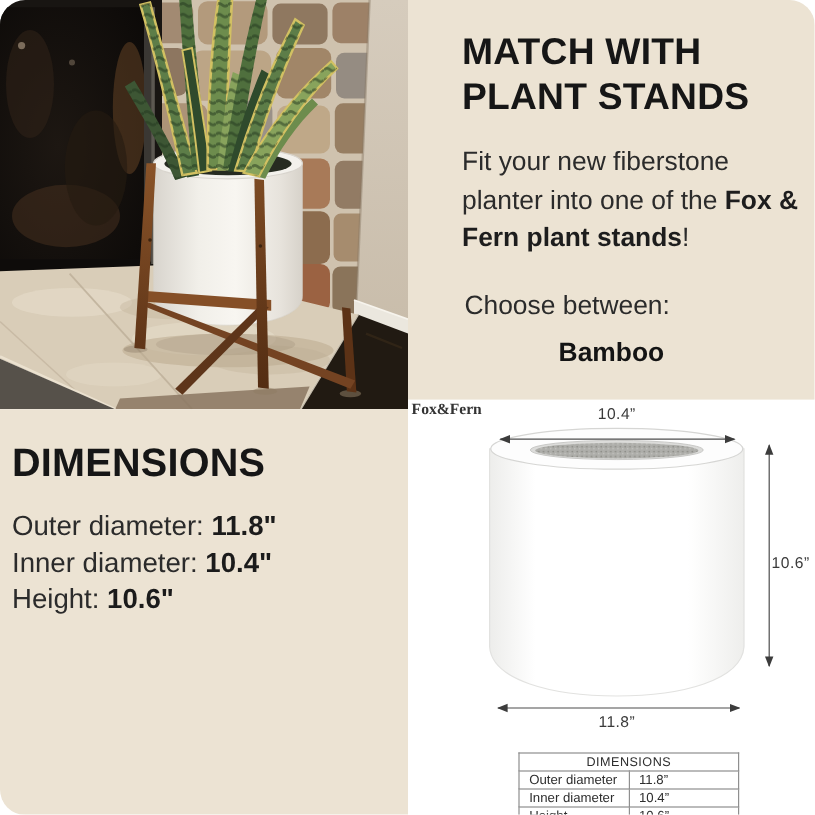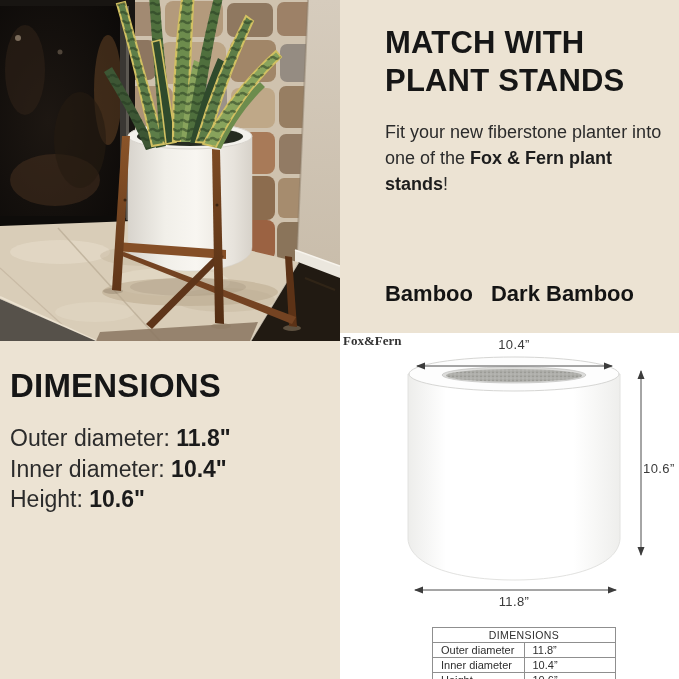--- a/index.html
+++ b/index.html
@@ -1,26 +1,26 @@
 <!DOCTYPE html>
 <html><head>
 <meta charset="utf-8">
 <style>
   html,body{margin:0;padding:0;background:#ffffff;}
   .canvas{position:relative;width:679px;height:679px;overflow:hidden;
-          font-family:"Liberation Sans",sans-serif;color:#222;background:#ffffff;}
+          font-family:"Liberation Sans",sans-serif;color:#222;background:#ffffff;border-radius:21px;}
   .photo{position:absolute;left:0;top:0;width:340px;height:341px;overflow:hidden;}
   .photo svg{display:block;}
 
   
   .panel-match{position:absolute;left:340px;top:0;width:339px;height:333px;
                background:#ece3d3;box-sizing:border-box;padding:24px 6px 0 45px;overflow:hidden;}
   .match-title{margin:0;font-size:31px;line-height:1.22;font-weight:900;color:#161616;
                letter-spacing:.2px;white-space:pre-line;}
-  .match-body{margin:19px 0 0 0;font-size:18px;line-height:1.45;color:#2b2b2b;width:292px;}
+  .match-body{margin:19px 0 0 0;font-size:22px;line-height:1.45;color:#2b2b2b;width:292px;}
   .match-body b{font-weight:700;color:#1d1d1d;}
   .choose-label{margin:28px 0 0 2px;font-size:22px;color:#2b2b2b;}
   .options-row{position:absolute;left:0;top:281px;width:339px;display:flex;
                justify-content:center;gap:18px;font-size:22px;font-weight:700;color:#141414;}
 
   
   .panel-dims{position:absolute;left:0;top:341px;width:340px;height:338px;
               background:#ece3d3;box-sizing:border-box;padding:26px 0 0 10px;overflow:hidden;}
   .dims-title{margin:0;font-size:33px;font-weight:900;color:#161616;letter-spacing:.2px;}
   .dim-lines{margin-top:18px;}
@@ -216,23 +216,23 @@
         <circle cx="125" cy="200" r="1.5" fill="#3c2410"></circle>
         <circle cx="217" cy="205" r="1.5" fill="#3c2410"></circle>
       </g>
     </svg>
   </section>
 
   <section class="panel-match">
     <h1 class="match-title">MATCH WITH
 PLANT STANDS</h1>
     <p class="match-body"><span>Fit your new fiberstone planter into one of the </span><b>Fox &amp; Fern plant stands</b><span>!</span></p>
+    <p class="choose-label">Choose between:</p>
     <div class="options-row">
       <span>Bamboo</span>
-      <span>Dark Bamboo</span>
     </div>
   </section>
 
   <section class="panel-dims">
     <h2 class="dims-title">DIMENSIONS</h2>
     <div class="dim-lines">
       <p class="dim-line"><span>Outer diameter: </span><b>11.8"</b></p>
       <p class="dim-line"><span>Inner diameter: </span><b>10.4"</b></p>
       <p class="dim-line"><span>Height: </span><b>10.6"</b></p>
     </div>

